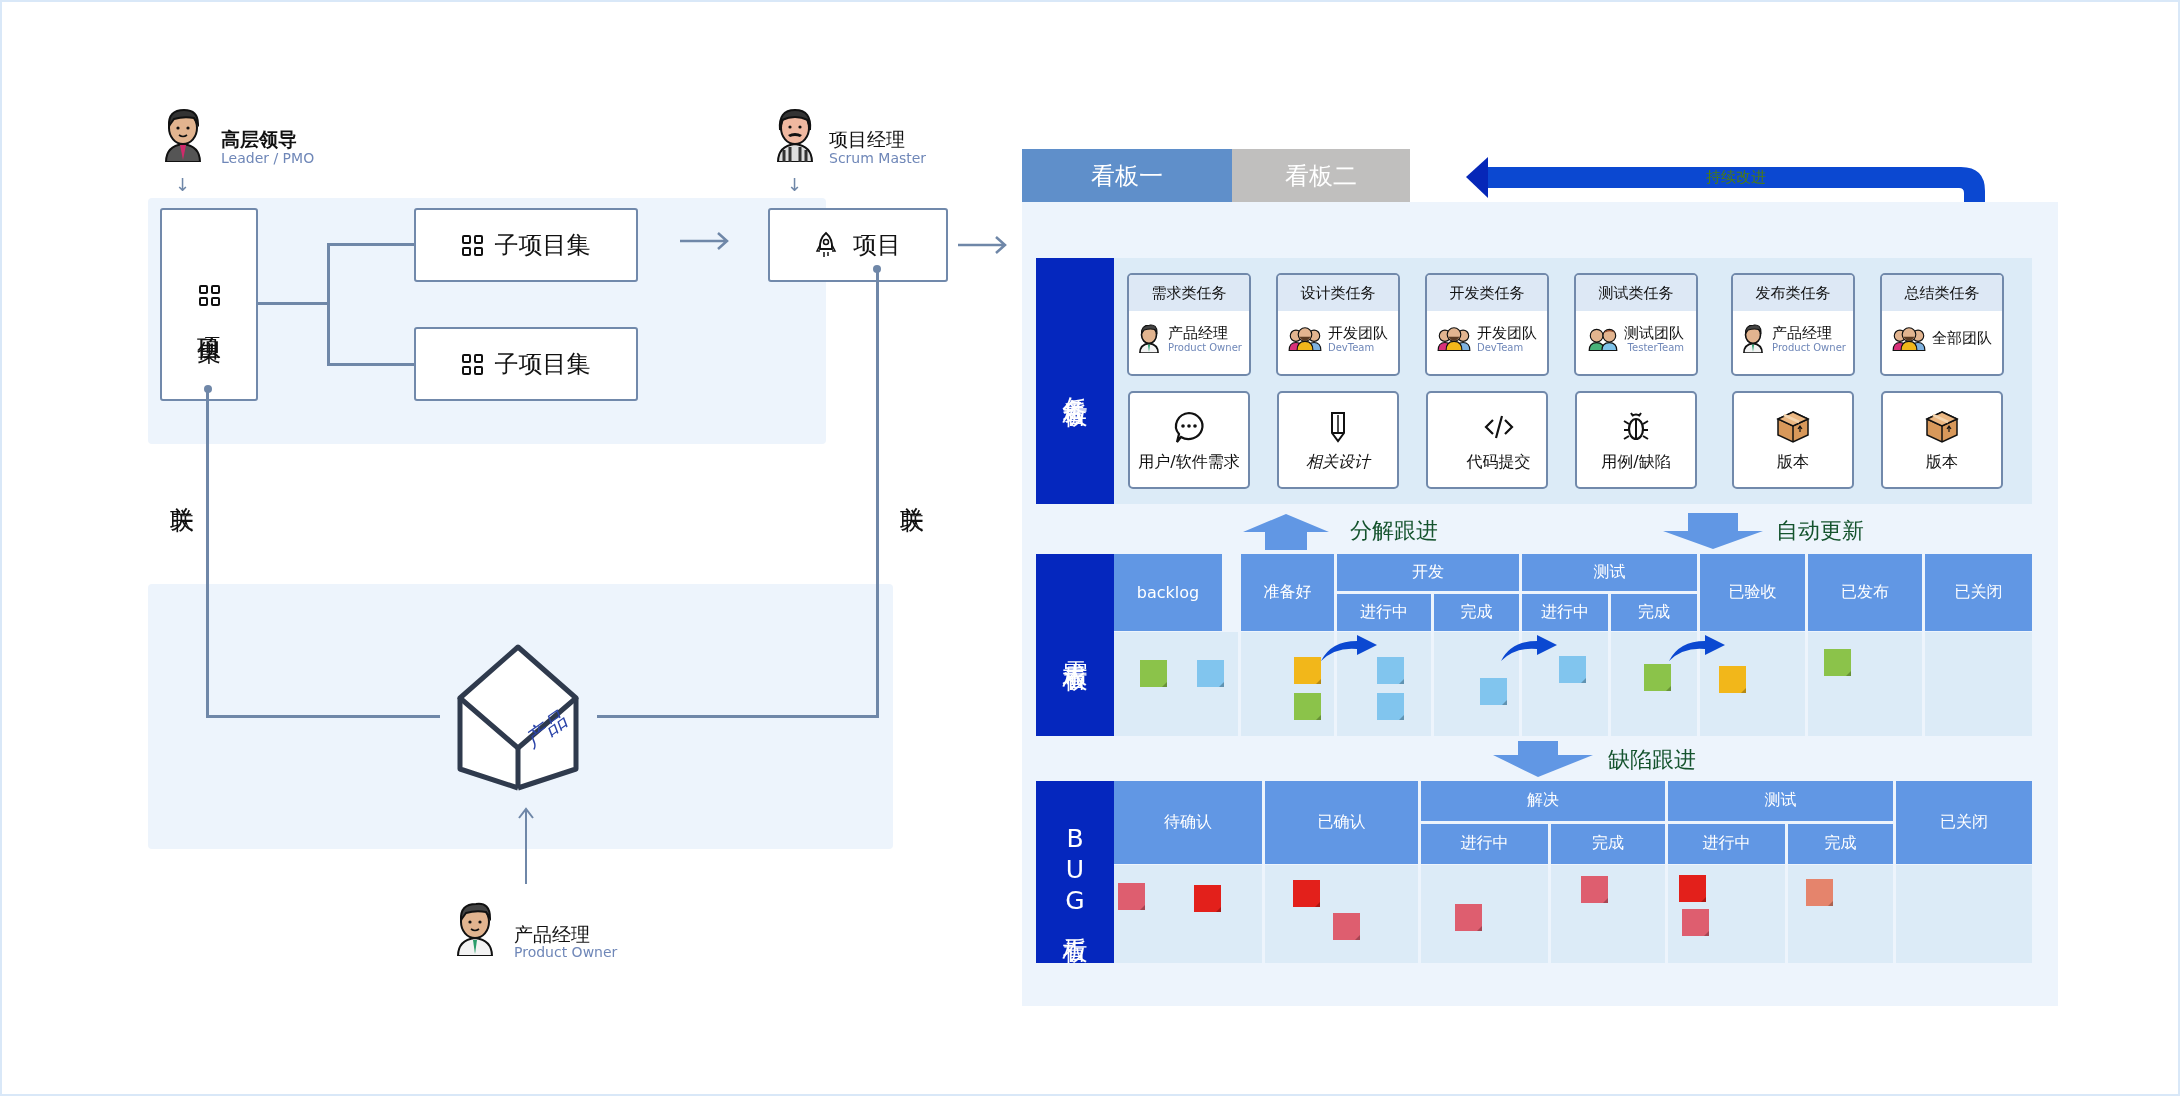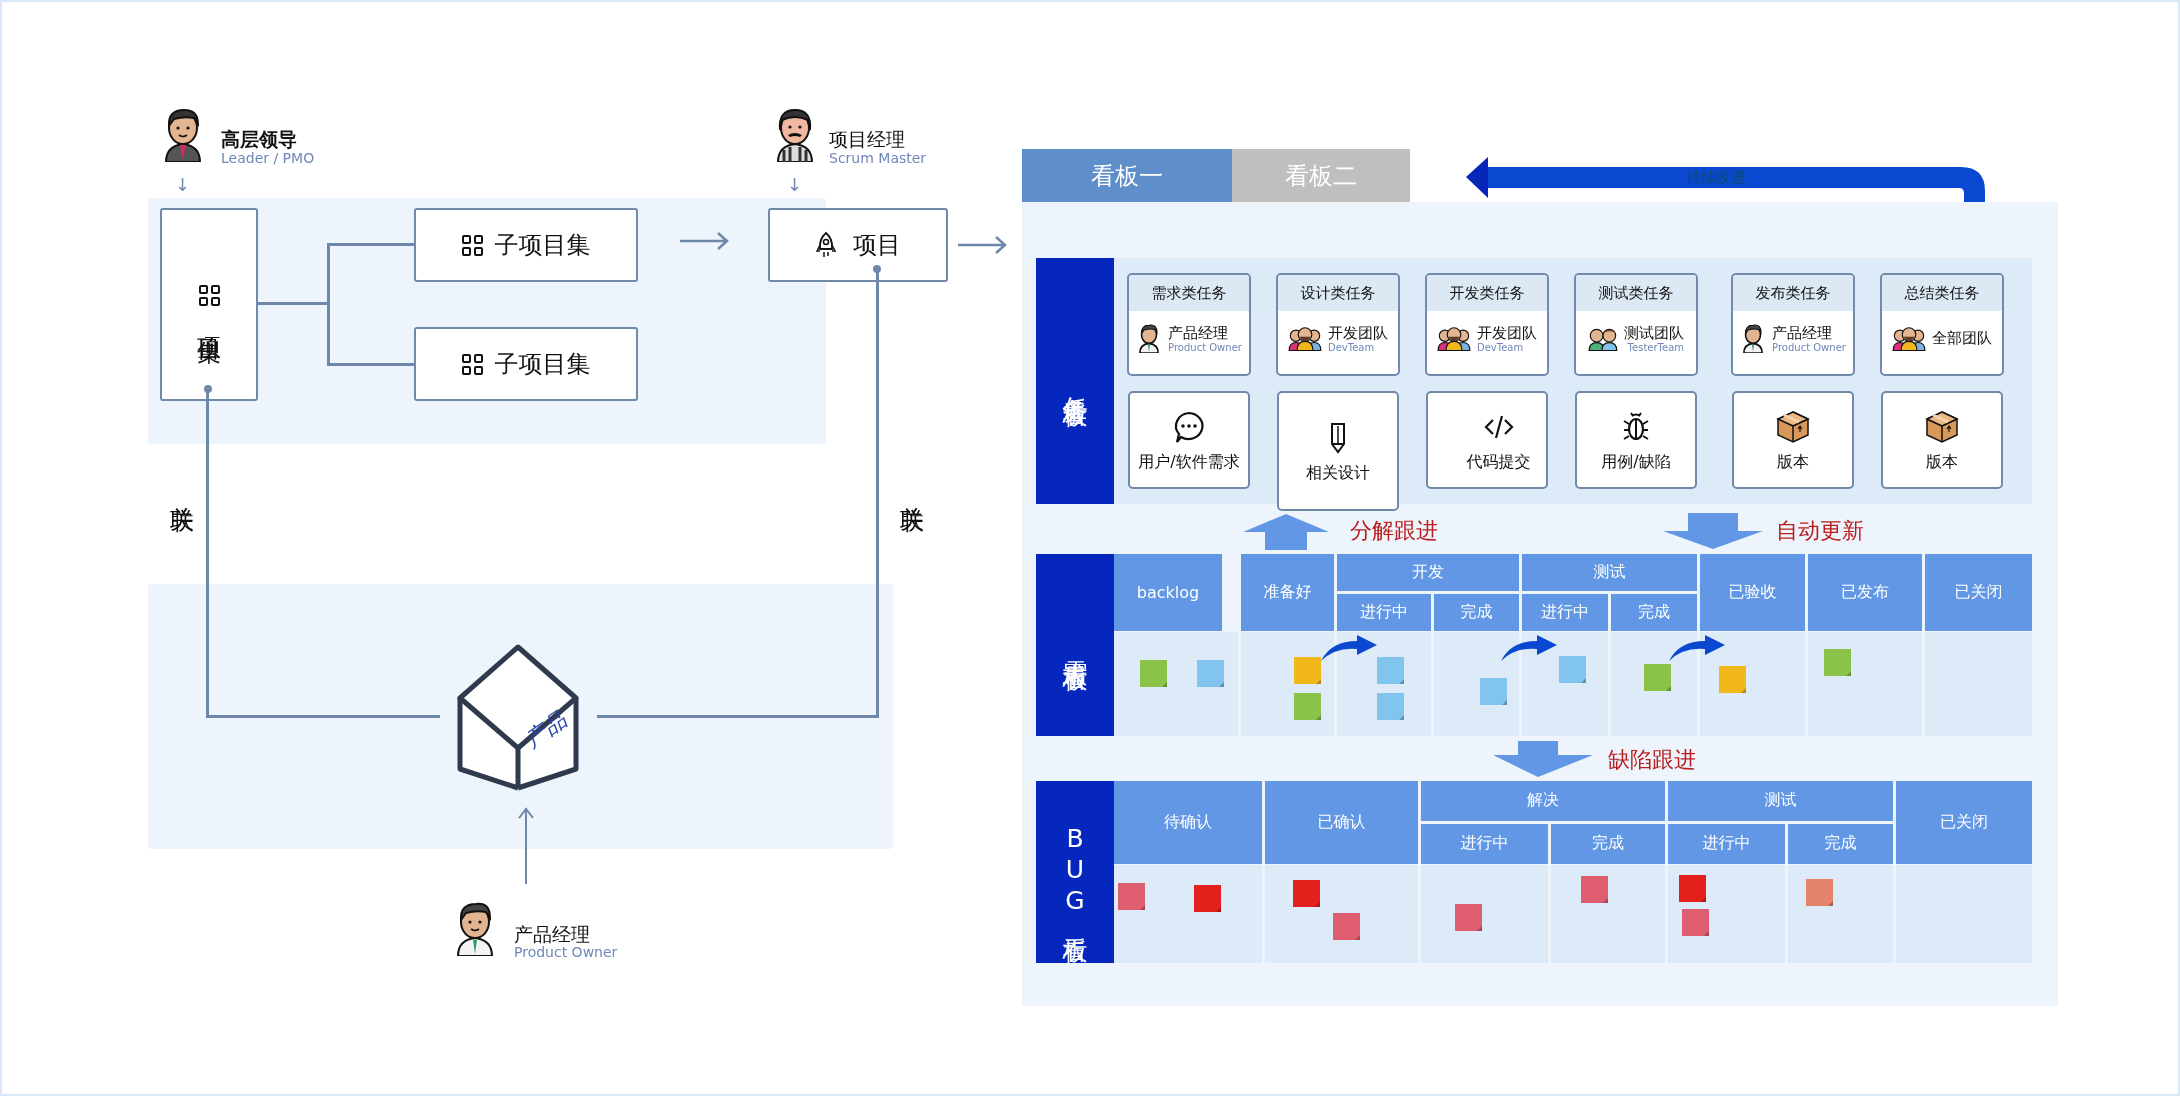--- a/index.html
+++ b/index.html
@@ -17,21 +17,21 @@
   .tab{position:absolute;top:149px;height:53px;display:flex;align-items:center;justify-content:center;color:#fff;font-size:24px;}
   .side{position:absolute;background:#0527be;color:#fff;font-size:25px;display:flex;align-items:center;justify-content:center;}
   .hdr{position:absolute;background:#6197e4;color:#fff;display:flex;align-items:center;justify-content:center;font-size:16px;}
   .cell{position:absolute;background:#dcebf7;}
   .sticky{position:absolute;width:27px;height:27px;}
   .sticky:after{content:"";position:absolute;right:0;bottom:0;border-style:solid;border-width:0 0 5px 5px;border-color:transparent transparent rgba(0,0,0,.25) transparent;}
   .task-card{position:absolute;background:#fff;border:2px solid #7189ab;border-radius:5px;box-sizing:border-box;overflow:hidden;}
   .task-card .th{height:36px;background:#dde8f5;display:flex;align-items:center;justify-content:center;font-size:15px;color:#111;}
   .task-card .tb{display:flex;align-items:center;justify-content:center;height:54px;}
   .artifact{position:absolute;background:#fff;border:2px solid #7189ab;border-radius:5px;box-sizing:border-box;display:flex;flex-direction:column;align-items:center;justify-content:center;font-size:16px;color:#111;}
-  .flow-label{position:absolute;font-size:22px;color:#b91c1c;white-space:nowrap;}
+  .flow-label{position:absolute;font-size:22px;color:#14532d;white-space:nowrap;}
 </style>
 </head>
 <body>
 
 <div class="frame"></div>
 
 <div class="panel" style="left:148px;top:198px;width:678px;height:246px;"></div>
 <div class="panel" style="left:148px;top:584px;width:745px;height:265px;"></div>
 
 <div class="abs" style="left:160px;top:106px;width:46px;height:56px;">
@@ -158,21 +158,21 @@
 <div class="abs person-sub" style="left:514px;top:944px;">Product Owner</div>
 
 <div class="tab" style="left:1022px;width:210px;background:#5f8fca;">看板一</div>
 <div class="tab" style="left:1232px;width:178px;background:#c0bfbe;">看板二</div>
 
 <div class="abs" style="left:1466px;top:155px;width:522px;height:54px;">
   <svg width="522" height="54" viewBox="0 0 522 54">
     <path d="M22 12 H495 Q519 12 519 36 V52 H498 V38 Q498 33 493 33 H22Z" fill="#0b48d1"></path>
     <path d="M0 22 L22 2 L22 43Z" fill="#0627b8"></path>
   </svg>
-  <div class="abs" style="left:220px;top:12px;width:80px;text-align:left;color:#0c4a6e;font-size:15px;line-height:21px;">持续改进</div>
+  <div class="abs" style="left:220px;top:12px;width:80px;text-align:right;color:#4d7c0f;font-size:15px;line-height:21px;">持续改进</div>
 </div>
 
 <div class="panel" style="left:1022px;top:202px;width:1036px;height:804px;border-radius:0;"></div>
 
 <div class="abs" style="left:1036px;top:258px;width:996px;height:246px;background:#dcebf7;"></div>
 <div class="side vtext" style="left:1036px;top:258px;width:78px;height:246px;">任务看板</div>
 <div id="task-cards">
     <div class="task-card" style="left: 1127px; top: 273px; width: 124px; height: 103px;">
       <div class="th">需求类任务</div>
       <div class="tb">
@@ -214,21 +214,21 @@
             <path d="M20 20 Q30 34 40 20 Z" fill="#5a3a22"></path>
             <path d="M16 44 Q16 28 30 28 Q44 28 44 44Z" fill="#f2b71a" stroke="#111" stroke-width="2"></path>
           </svg>
         </span>
         <span style="display:flex;flex-direction:column;">
           <span style="font-size:15px;color:#111;line-height:18px;">开发团队</span>
           <span style="font-size:10px;color:#6f87b8;line-height:11px;">DevTeam</span>
         </span>
       </div>
     </div>
-    <div class="artifact" style="left: 1277px; top: 391px; width: 122px; height: 120px;">
+    <div class="artifact" style="left: 1277px; top: 391px; width: 122px; height: 98px; font-style: italic;">
       <span style="height:38px;display:flex;align-items:center;">
         <svg width="20" height="32" viewBox="0 0 20 32">
           <path d="M4 2 H16 V22 L10 30 L4 22Z M4 22 H16" fill="none" stroke="#111" stroke-width="2"></path>
           <path d="M10 4 V22" stroke="#111" stroke-width="1.5"></path>
         </svg>
       </span>
       <span style="margin-top:6px;">相关设计</span>
     </div>
     <div class="task-card" style="left: 1425px; top: 273px; width: 124px; height: 103px;">
       <div class="th">开发类任务</div>

